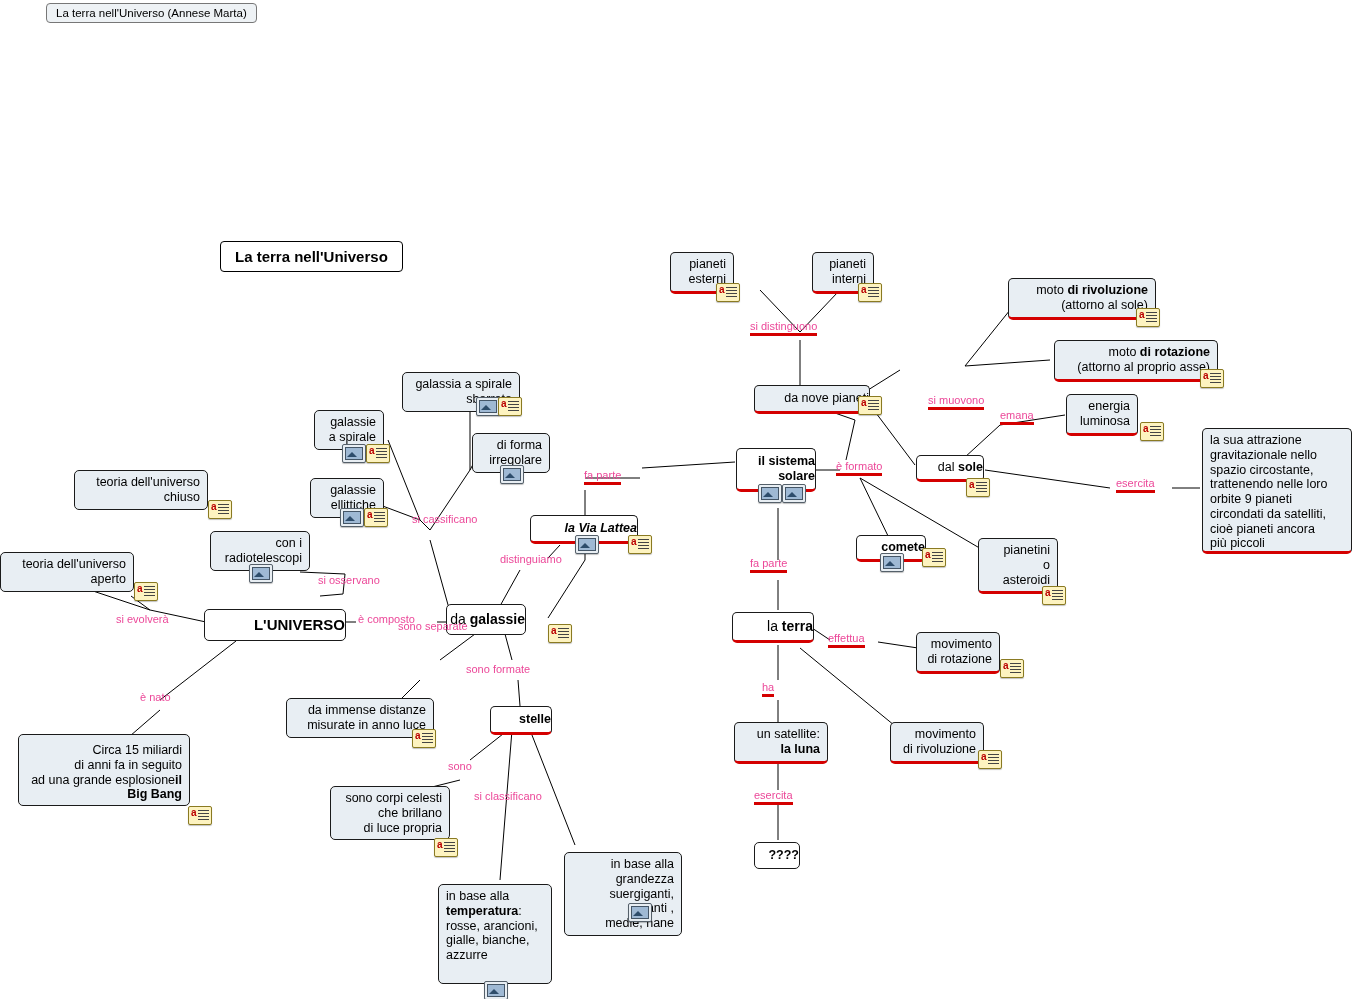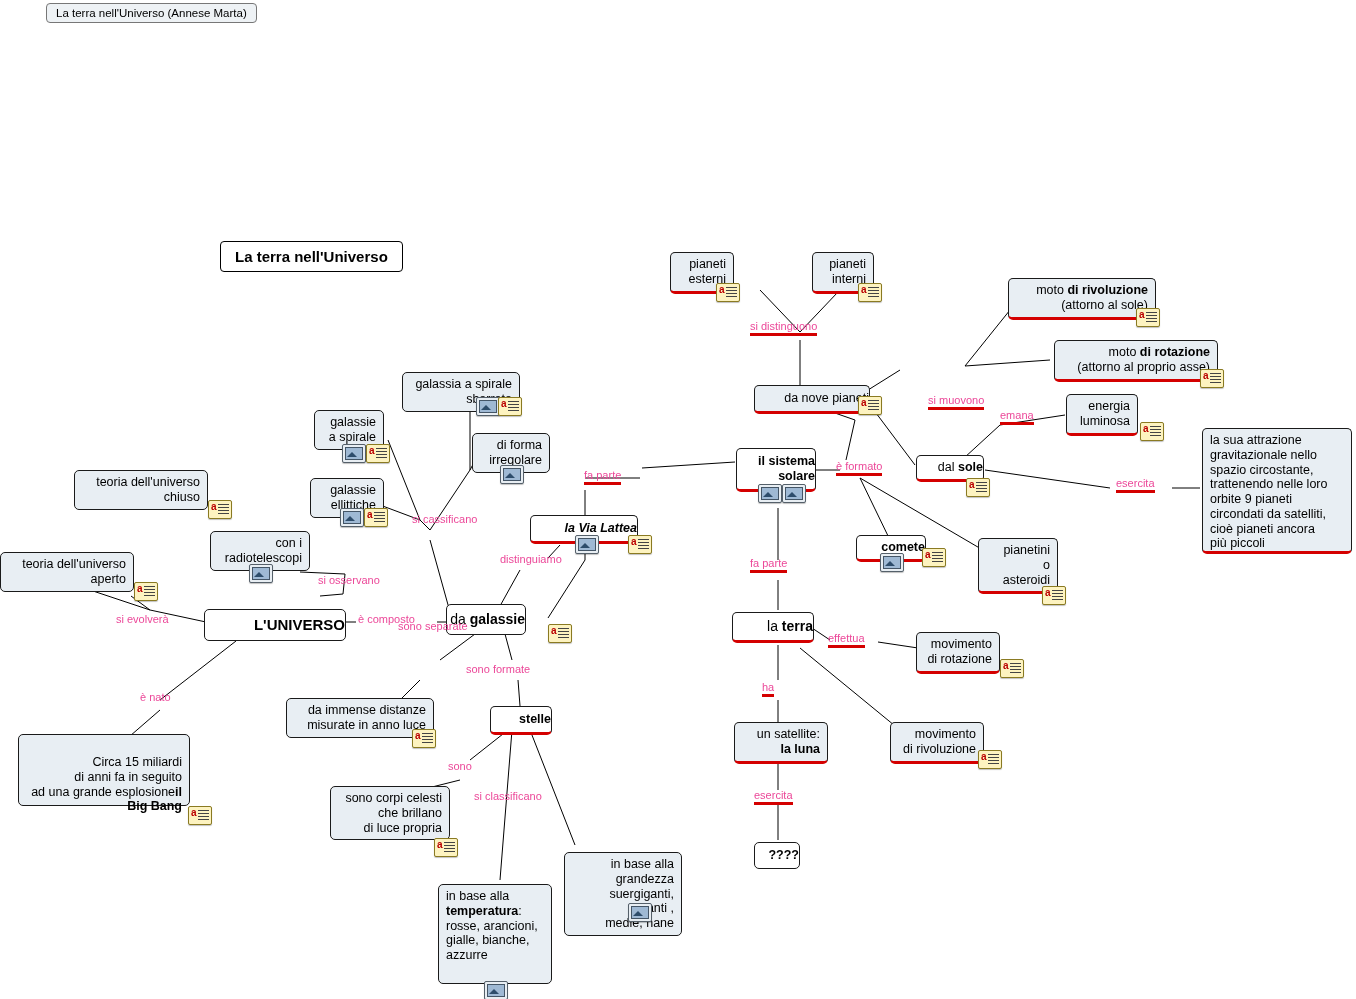--- a/index.html
+++ b/index.html
@@ -111,21 +111,21 @@
   <div class="node white bold" style="left:204px;top:609px;width:142px;font-size:15px;padding:6px 0;">L'UNIVERSO</div>
 
   <div class="node" style="left:74px;top:470px;width:134px;">teoria dell'universo
 chiuso</div>
   <div class="ico note" style="left:208px;top:500px;"></div>
 
   <div class="node" style="left:0px;top:552px;width:134px;">teoria dell'universo
 aperto</div>
   <div class="ico note" style="left:134px;top:582px;"></div>
 
-  <div class="node" style="left:18px;top:734px;width:172px;height:72px;padding-top:20px;"><span>Circa 15 miliardi
+  <div class="node" style="left:18px;top:734px;width:172px;height:72px;padding-top:8px;"><span>Circa 15 miliardi
 di anni fa in seguito
 ad una grande esplosione</span><b>il Big Bang</b></div>
   <div class="ico note" style="left:188px;top:806px;"></div>
 
   <div class="node" style="left:210px;top:531px;width:100px;">con i
 radiotelescopi</div>
   <div class="ico pic" style="left:249px;top:564px;"></div>
 
   <div class="node white" style="left:446px;top:604px;width:80px;font-size:14px;padding:6px 0;"><span>da  <b>galassie</b></span></div>
   <div class="ico note" style="left:548px;top:624px;"></div>

